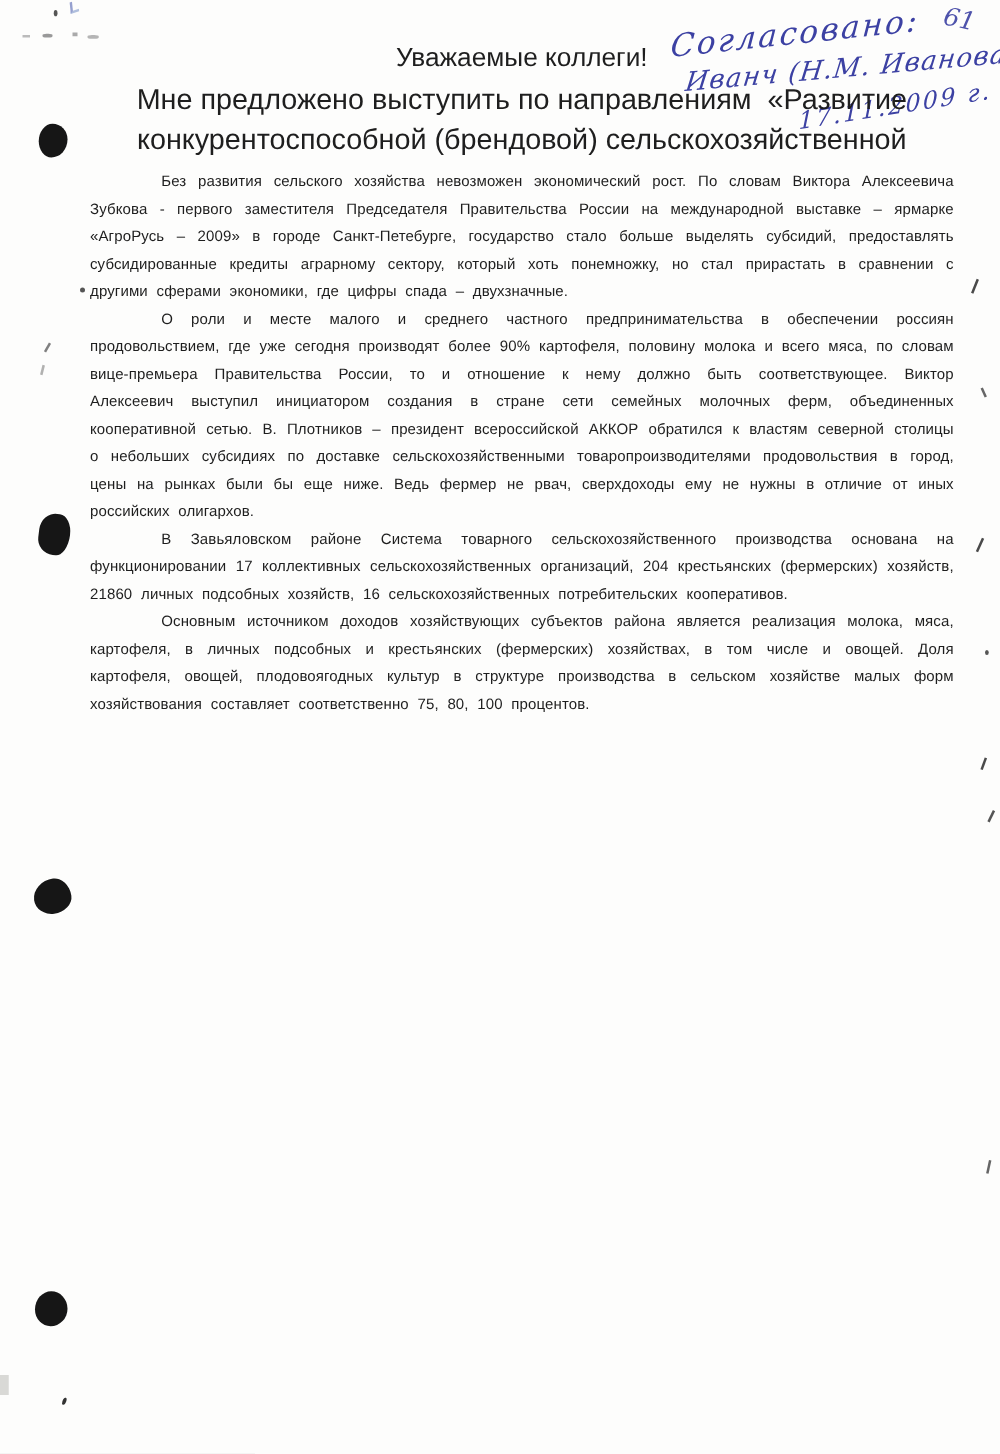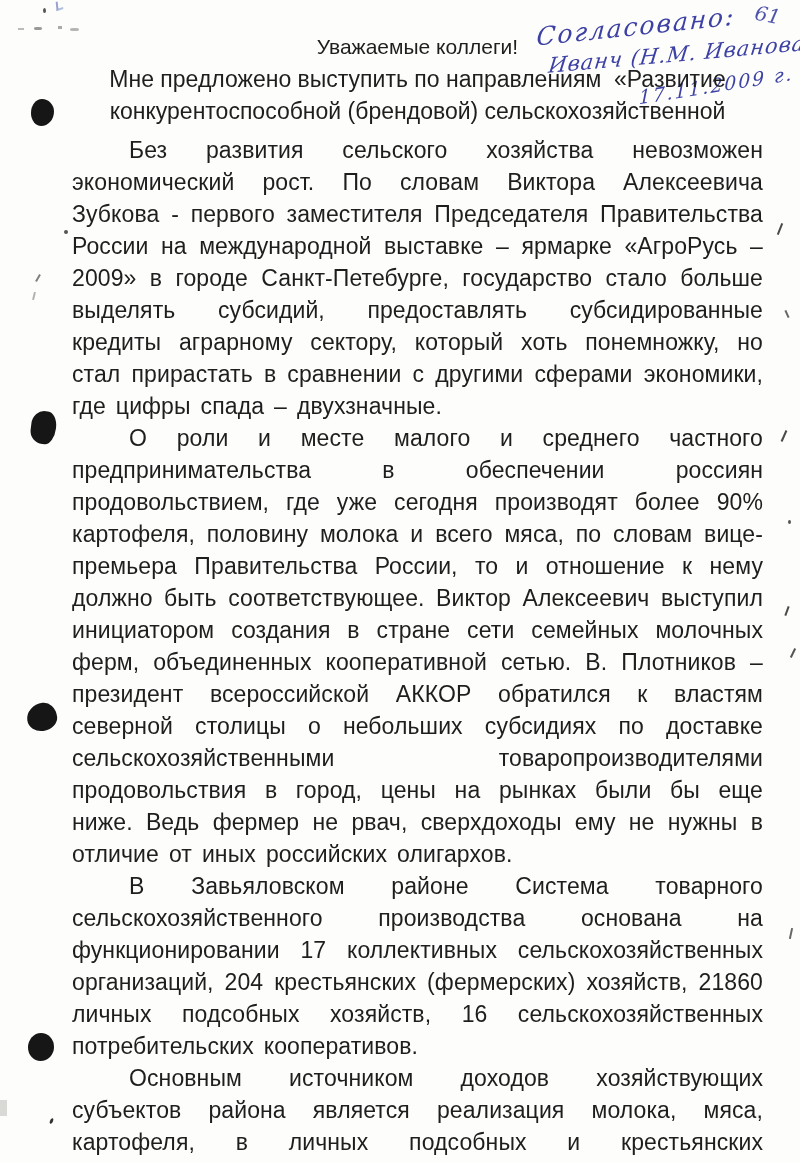--- a/index.html
+++ b/index.html
@@ -24,21 +24,21 @@
   .salutation {
     font-size:21px; line-height:33px;
     white-space:pre-wrap;
   }
   .intro-line {
     font-size:23px; line-height:32px;
     white-space:pre-wrap;
   }
   .body-text { margin-top:7px; }
   .body-text p {
-    font-size:23px; line-height:32px;
+    font-size:12px; line-height:22px;
     text-align:justify;
     text-indent:57px;
     word-spacing:3.5px;
     letter-spacing:0.1px;
   }
 
   
   .hand {
     position:absolute;
     font-family:"DejaVu Serif", serif;

